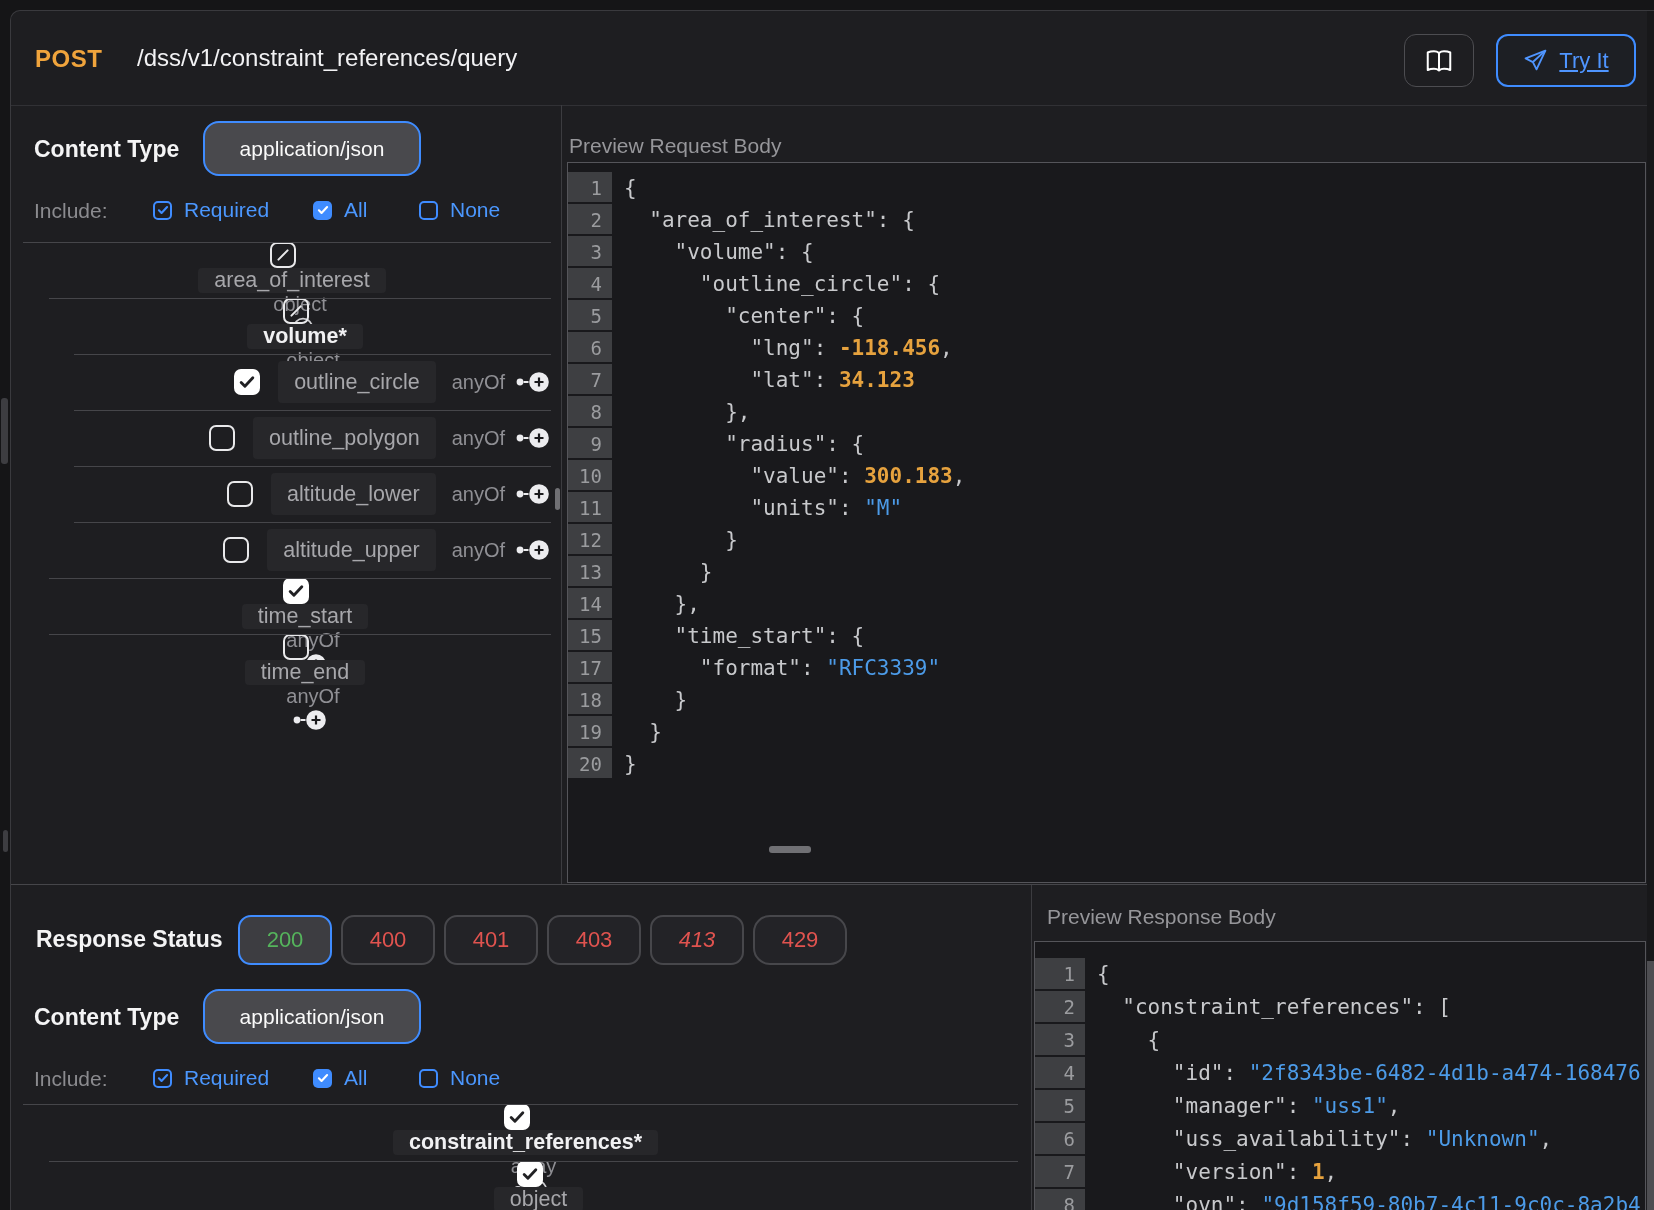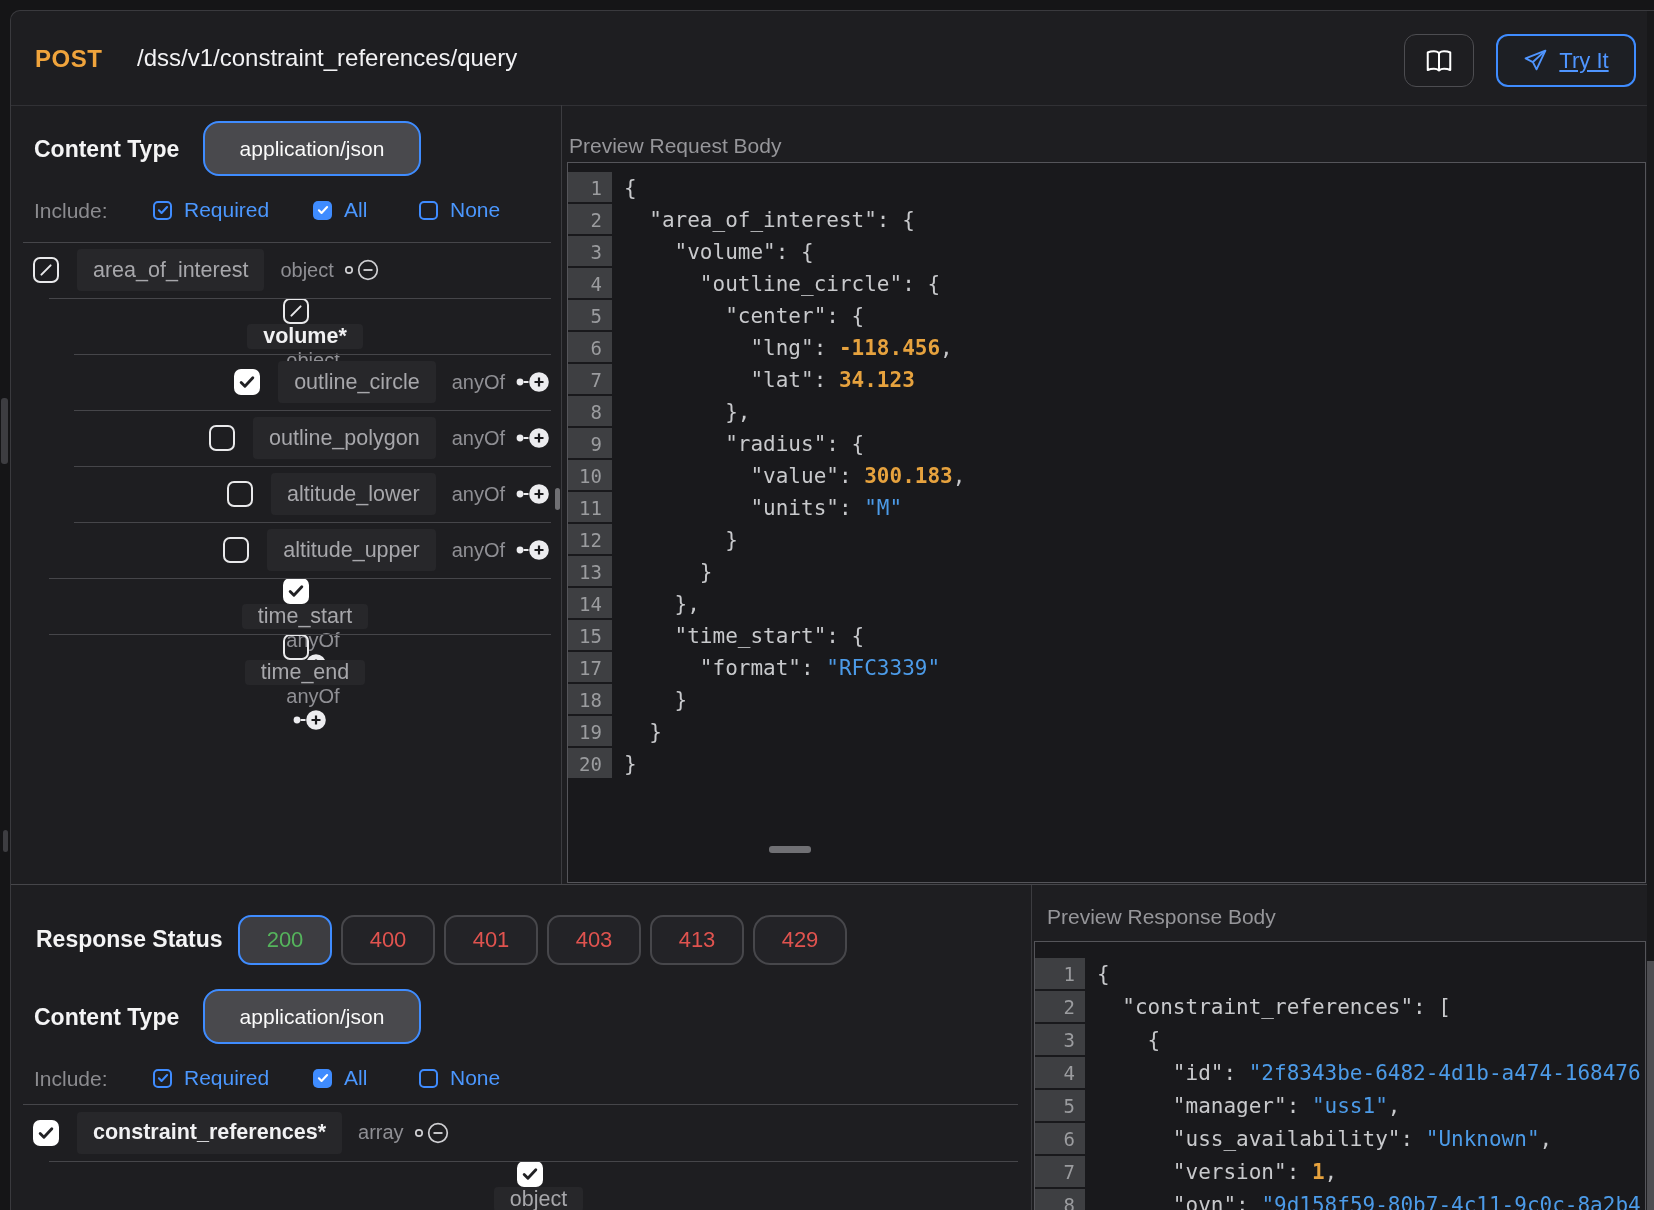--- a/index.html
+++ b/index.html
@@ -32,21 +32,21 @@
   .inc-label{position:absolute;left:23px;font-size:21px;color:#8b8b8f;}
   .inc-item{position:absolute;display:flex;align-items:center;gap:12px;height:22px;}
   .inc-cb{width:19px;height:19px;border-radius:5px;box-sizing:border-box;display:flex;align-items:center;justify-content:center;flex-shrink:0;}
   .inc-cb.outline-check,.inc-cb.empty{border:2px solid #3f8cff;}
   .inc-cb.filled-check{background:#3f8cff;}
   .inc-text{font-size:21px;color:#4b97fe;}
   
   .tree{position:absolute;left:0;}
   .srow{position:relative;display:flex;align-items:center;}
   .srow::before{content:"";position:absolute;top:0;right:0;height:1px;background:#46464a;}
-  .ind0{padding-left:22px;} .ind1{padding-left:48px;flex-direction:column;} .ind2{padding-left:75px;justify-content:flex-end;}
+  .ind0{padding-left:22px;flex-direction:column;} .ind1{padding-left:48px;flex-direction:column;} .ind2{padding-left:75px;justify-content:flex-end;}
   .ind0::before{left:12px;} .ind1::before{left:38px;} .ind2::before{left:63px;}
   .cb{width:26px;height:26px;border-radius:7px;box-sizing:border-box;margin-right:18px;flex-shrink:0;
     display:flex;align-items:center;justify-content:center;}
   .cb.unchecked,.cb.indeterminate{border:2px solid #e9e9eb;}
   .cb.checked{background:#ffffff;}
   .pill{display:flex;align-items:center;height:42px;background:#27272a;border-radius:4px;padding:0 16px;}
   .lbl{font-size:21.5px;color:#a7a7ab;white-space:nowrap;}
   .lbl.req{color:#f1f1f3;font-weight:700;}
   .typ{margin-left:16px;font-size:20px;color:#8f8f94;white-space:nowrap;}
   .toggle{margin-left:10px;display:flex;align-items:center;}
@@ -351,21 +351,21 @@
     <div class="thumb" style="left:758px;top:835px;width:42px;height:7px;"></div>
 
     <div class="section-divider"></div>
 
     <div class="bold-label" style="left:25px;top:915px;">Response Status</div>
     <div id="status-buttons">
         <div class="status-btn selected" style="left: 227px;">200</div>
         <div class="status-btn" style="left: 330px;">400</div>
         <div class="status-btn" style="left: 433px;">401</div>
         <div class="status-btn" style="left: 536px;">403</div>
-        <div class="status-btn" style="left: 639px;">413</div>
+        <div class="status-btn" style="left: 639px; font-style: italic;">413</div>
         <div class="status-btn" style="left: 742px; border-radius: 17px;">429</div>
       </div>
 
     <div class="bold-label" style="left:23px;top:993px;">Content Type</div>
     <div class="ct-btn" style="left:192px;top:978px;">
       <span>application/json</span>
     </div>
     <div class="inc-label" style="top:1056px;">Include:</div>
     <div id="res-include">
         <div class="inc-item" style="left: 142px; top: 1056px;">

